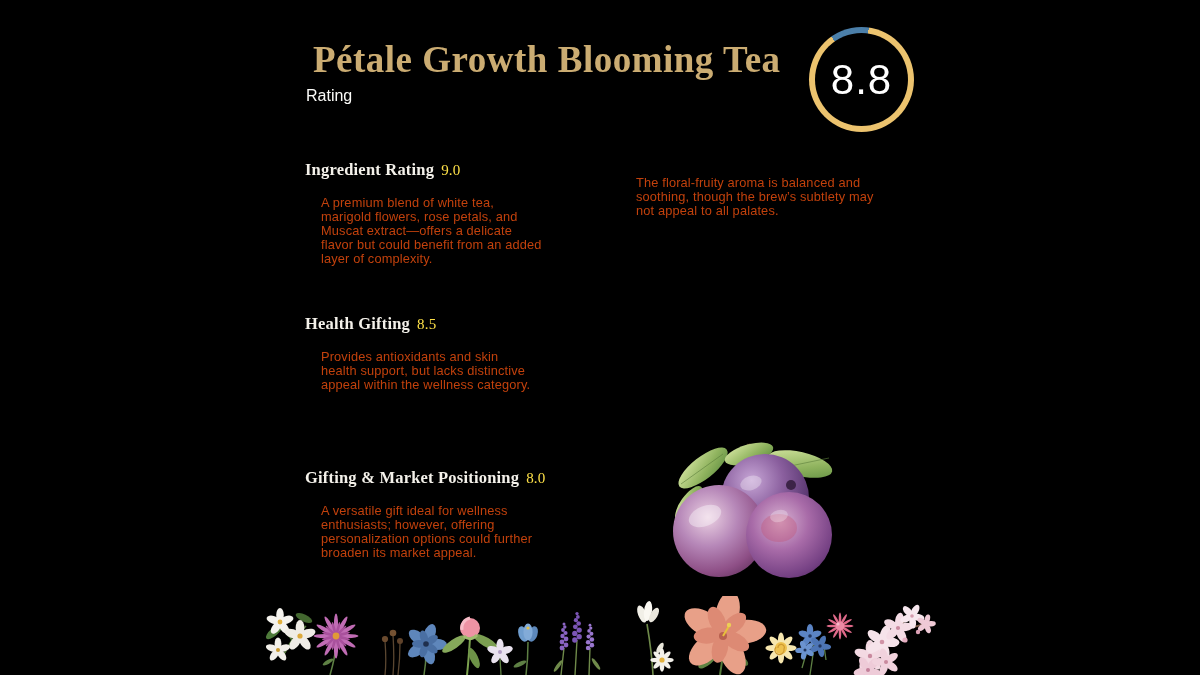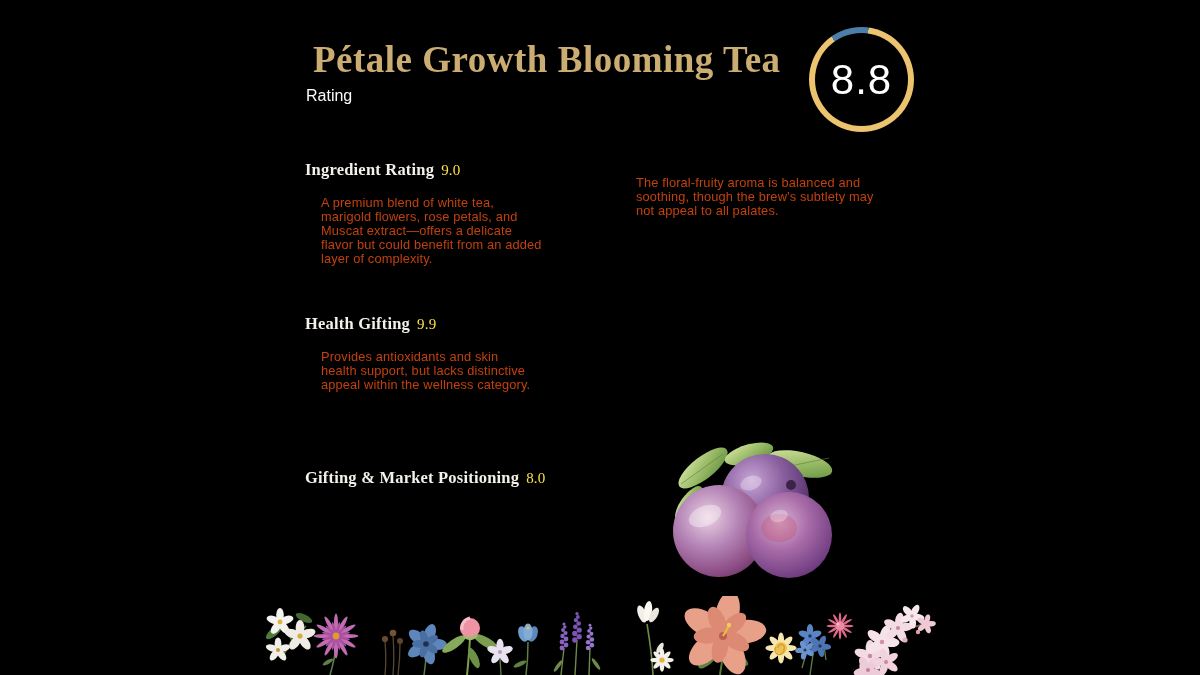--- a/index.html
+++ b/index.html
@@ -51,27 +51,28 @@
   <section class="cat cat-0">
     <h3><span>Ingredient Rating</span><span class="cat-score">9.0</span></h3>
     <p class="cat-desc">A premium blend of white tea, marigold flowers, rose petals, and Muscat extract—offers a delicate flavor but could benefit from an added layer of complexity.</p>
   </section>
 
   <section class="cat cat-1">
     <p class="cat-desc">The floral-fruity aroma is balanced and soothing, though the brew’s subtlety may not appeal to all palates.</p>
   </section>
 
   <section class="cat cat-2">
-    <h3><span>Health Gifting</span><span class="cat-score">9.9</span></h3>
+    <h3><span>Health Gifting</span><span class="cat-score">8.5</span></h3>
     <p class="cat-desc">Provides antioxidants and skin health support, but lacks distinctive appeal within the wellness category.</p>
   </section>
 
 
   <section class="cat cat-4">
     <h3><span>Gifting &amp; Market Positioning</span><span class="cat-score">8.0</span></h3>
+    <p class="cat-desc">A versatile gift ideal for wellness enthusiasts; however, offering personalization options could further broaden its market appeal.</p>
   </section>
 
   <svg class="plums" viewBox="0 0 190 150" aria-hidden="true">
     <defs>
       <radialGradient id="pgA" cx="35%" cy="30%" r="80%">
         <stop offset="0%" stop-color="#c7a6d6"></stop>
           <stop offset="45%" stop-color="#8a5f9e"></stop>
         <stop offset="80%" stop-color="#5d3a74"></stop>
           <stop offset="100%" stop-color="#40254c"></stop>
       </radialGradient>

